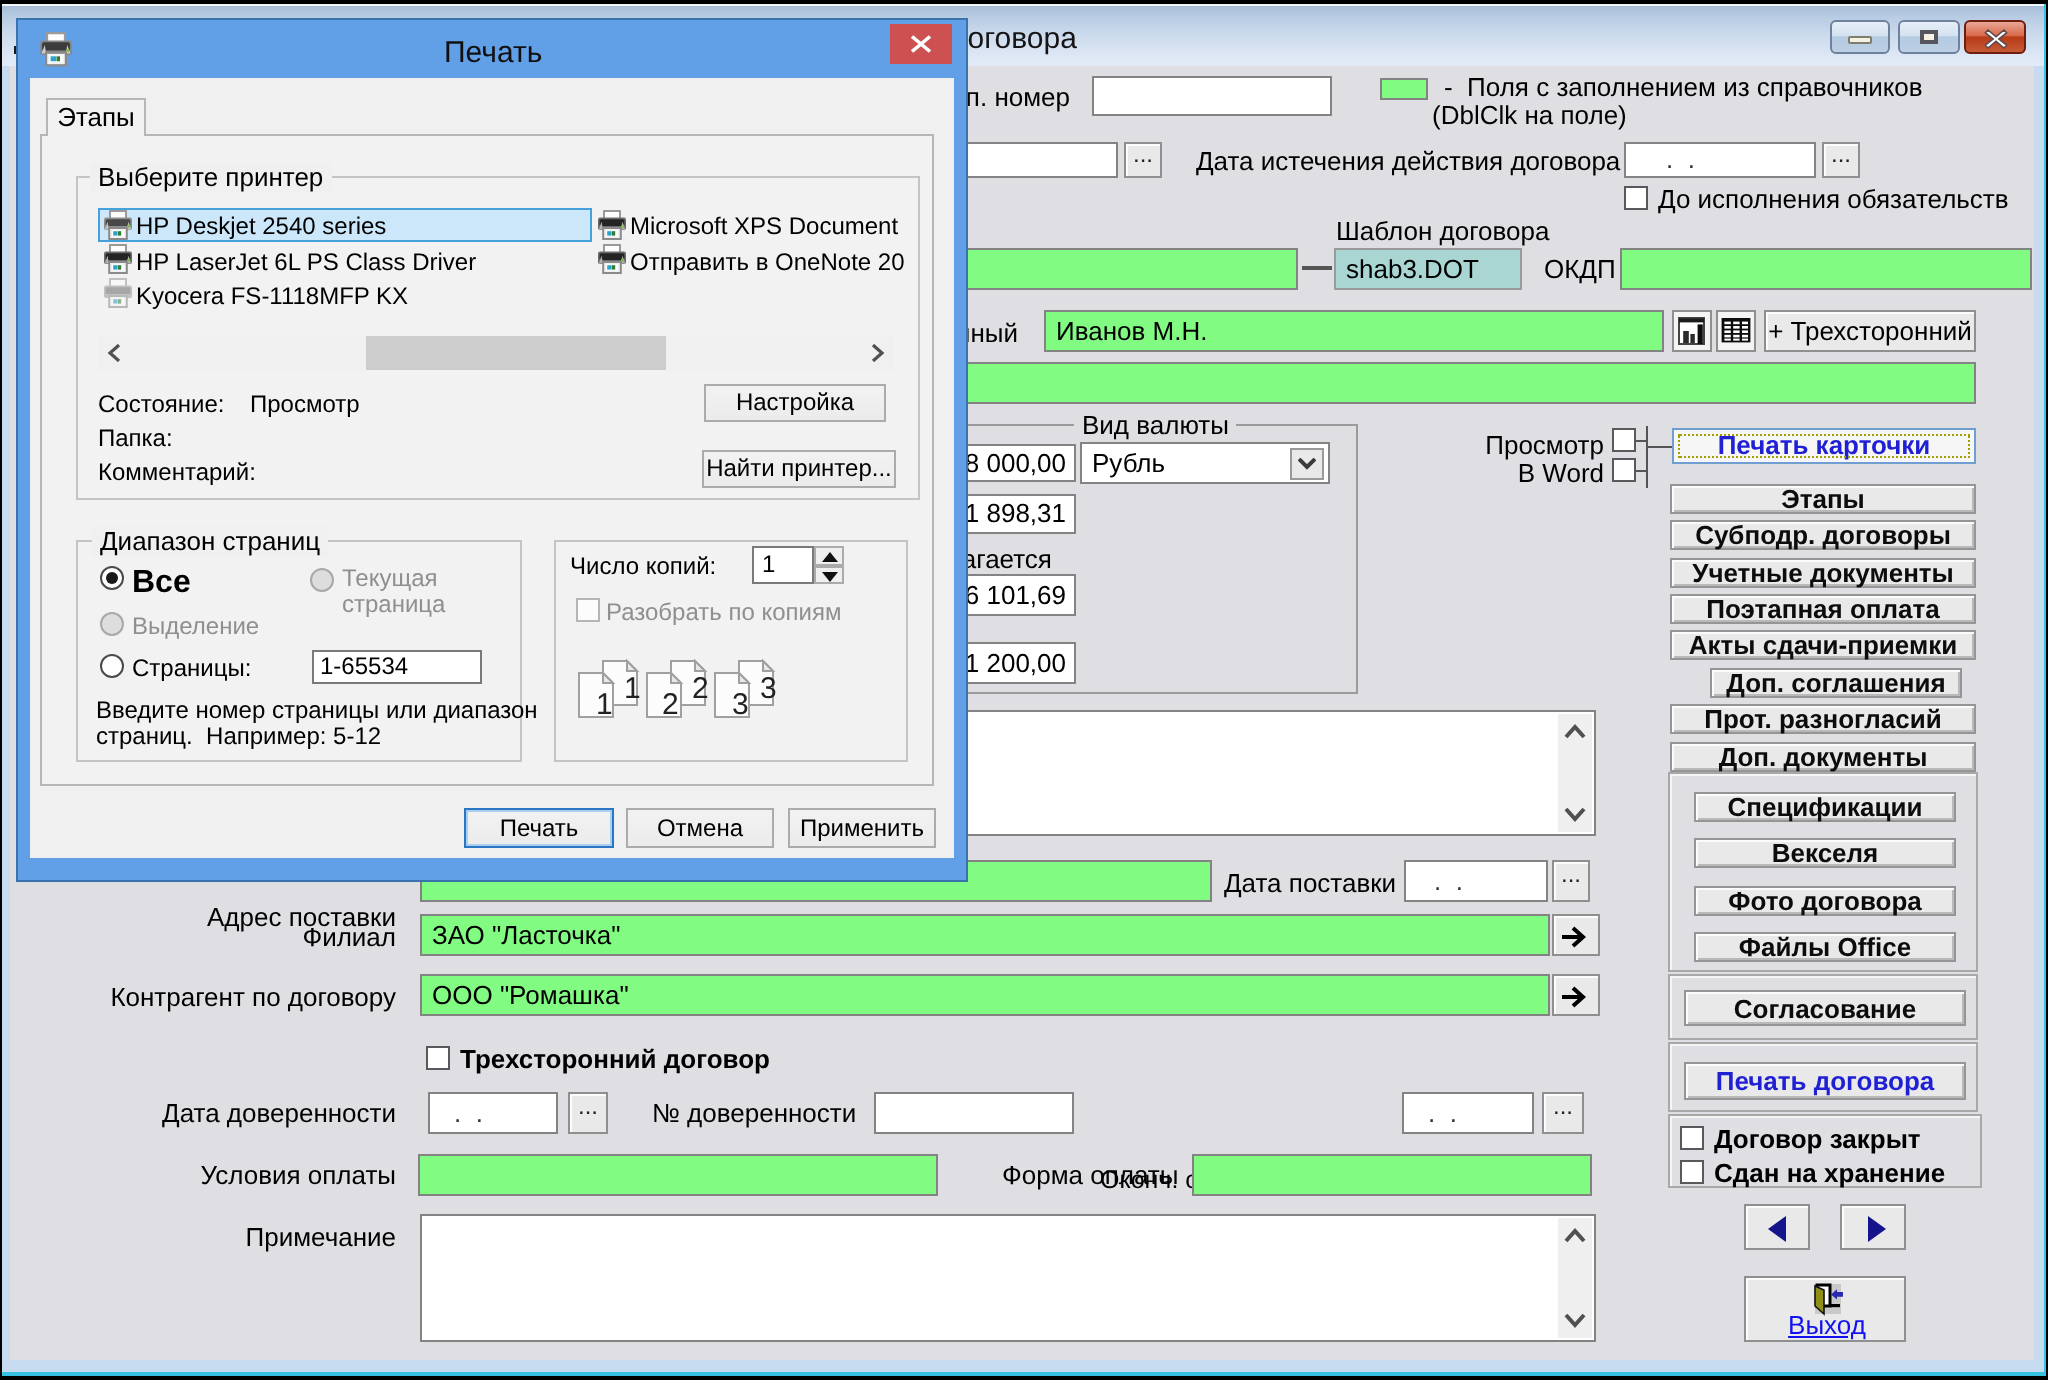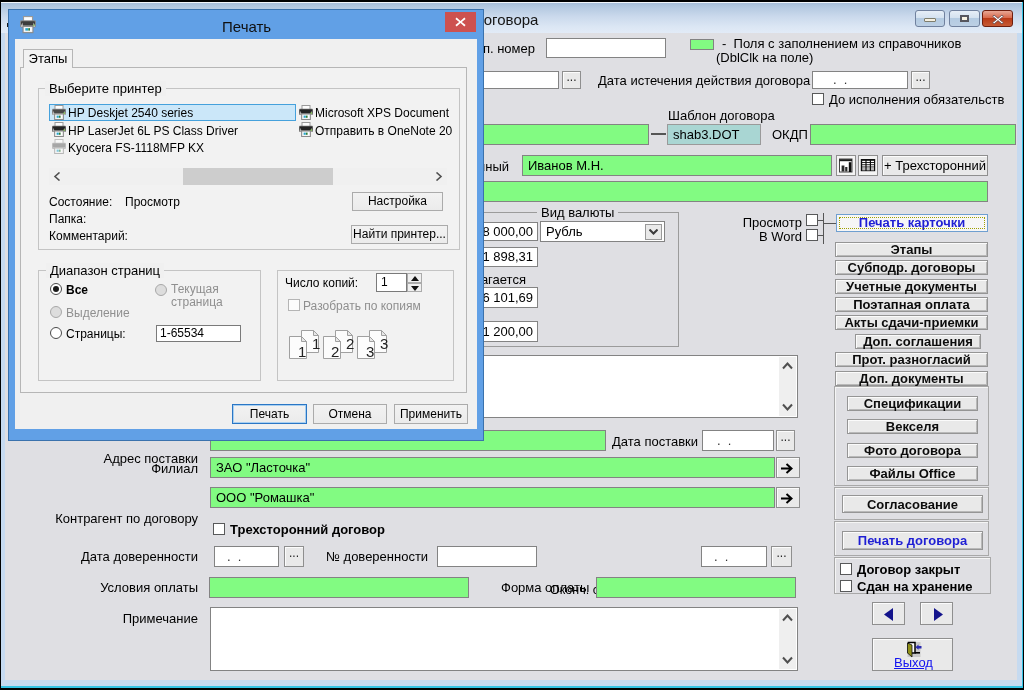--- a/index.html
+++ b/index.html
@@ -240,21 +240,21 @@
   <div class="dots" style="left:776px;top:430px;width:19px;height:21px;line-height:13px;">...</div>
 
   <div class="rlbl" style="left:100px;top:461px;width:98px;">Филиал</div>
   <div class="gfield" style="left:210px;top:457px;width:565px;height:21px;line-height:20px;">ЗАО "Ласточка"</div>
   <div class="dots" style="left:776px;top:457px;width:24px;height:21px;">
       <svg style="position:absolute;left:4px;top:4px;" width="15" height="13" viewBox="0 0 15 13">
         <path d="M0 6.5 L9 6.5 M5.5 2 L10.5 6.5 L5.5 11" fill="none" stroke="#000" stroke-width="2"></path>
       </svg>
     </div>
 
-  <div class="rlbl" style="left:55px;top:491px;width:143px;margin-top:20px;">Контрагент по договору</div>
+  <div class="rlbl" style="left:55px;top:491px;width:143px;">Контрагент по договору</div>
   <div class="gfield" style="left:210px;top:487px;width:565px;height:21px;line-height:20px;">ООО "Ромашка"</div>
   <div class="dots" style="left:776px;top:487px;width:24px;height:21px;">
       <svg style="position:absolute;left:4px;top:4px;" width="15" height="13" viewBox="0 0 15 13">
         <path d="M0 6.5 L9 6.5 M5.5 2 L10.5 6.5 L5.5 11" fill="none" stroke="#000" stroke-width="2"></path>
       </svg>
     </div>
 
   <div class="cb" style="left:213px;top:523px;"></div>
   <div class="lbl" style="left:230px;top:522px;font-weight:bold;">Трехсторонний договор</div>
 
@@ -351,28 +351,29 @@
     <div class="abs" style="left:34px;top:173px;font-size:12px;">Папка:</div>
     <div class="abs" style="left:34px;top:190px;font-size:12px;">Комментарий:</div>
     <div class="dbtn" style="left:337px;top:153px;width:91px;height:19px;">Настройка</div>
     <div class="dbtn" style="left:336px;top:186px;width:97px;height:19px;">Найти принтер...</div>
 
     <div class="abs" style="left:23px;top:231px;width:223px;height:111px;border:1px solid #c4c4c4;box-sizing:border-box;"></div>
     <div class="abs" style="left:31px;top:224px;background:#f0f0f0;padding:0 4px;font-size:13px;">Диапазон страниц</div>
     <div class="rad" style="left:35px;top:244px;">
         <span class="raddot"></span>
       </div>
-    <div class="abs" style="left:51px;top:244px;font-size:12px;font-weight:bold;">Все</div>
+    <div class="abs" style="left:51px;top:244px;font-size:16px;font-weight:bold;">Все</div>
     <div class="radd" style="left:140px;top:245px;"></div>
     <div class="abs" style="left:156px;top:244px;font-size:12px;color:#8f8f8f;line-height:13px;">Текущая<br>страница</div>
     <div class="radd" style="left:35px;top:267px;"></div>
     <div class="abs" style="left:51px;top:267px;font-size:12px;color:#8f8f8f;">Выделение</div>
     <div class="rad" style="left:35px;top:288px;"></div>
     <div class="abs" style="left:51px;top:288px;font-size:12px;">Страницы:</div>
     <div class="abs" style="left:141px;top:286px;width:85px;height:17px;background:#fff;border:1px solid #7a7a7a;box-sizing:border-box;font-size:12px;line-height:15px;padding-left:3px;">1-65534</div>
+    <div class="abs" style="left:33px;top:310px;font-size:12px;line-height:12.5px;">Введите номер страницы или диапазон<br>страниц.&nbsp; Например: 5-12</div>
 
     <div class="abs" style="left:262px;top:231px;width:177px;height:111px;border:1px solid #c4c4c4;box-sizing:border-box;"></div>
     <div class="abs" style="left:270px;top:237px;font-size:12px;">Число копий:</div>
     <div class="abs" style="left:361px;top:234px;width:31px;height:19px;background:#fff;border:1px solid #7a7a7a;box-sizing:border-box;font-size:12px;line-height:17px;padding-left:4px;">1</div>
     <div class="abs" style="left:392px;top:234px;width:15px;height:9.5px;background:#efefef;border:1px solid #ababab;box-sizing:border-box;">
         <svg style="position:absolute;left:2.5px;top:2px;" width="8" height="5" viewBox="0 0 8 5">
           <path d="M4 0 L8 5 L0 5 Z" fill="#101010"></path>
         </svg>
       </div>
     <div class="abs" style="left:392px;top:243.5px;width:15px;height:9.5px;background:#efefef;border:1px solid #ababab;box-sizing:border-box;">

